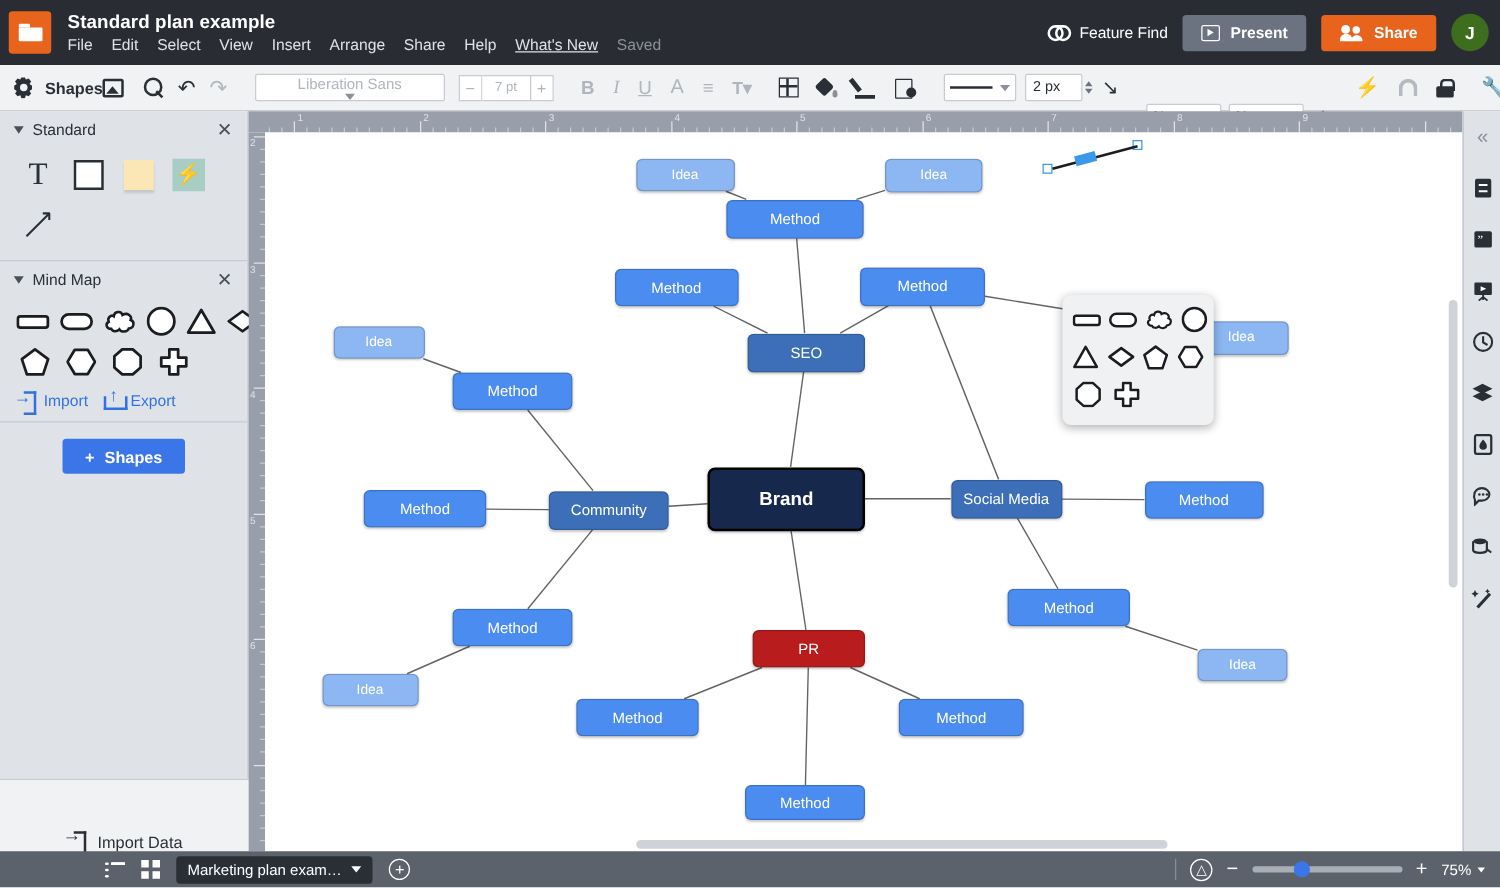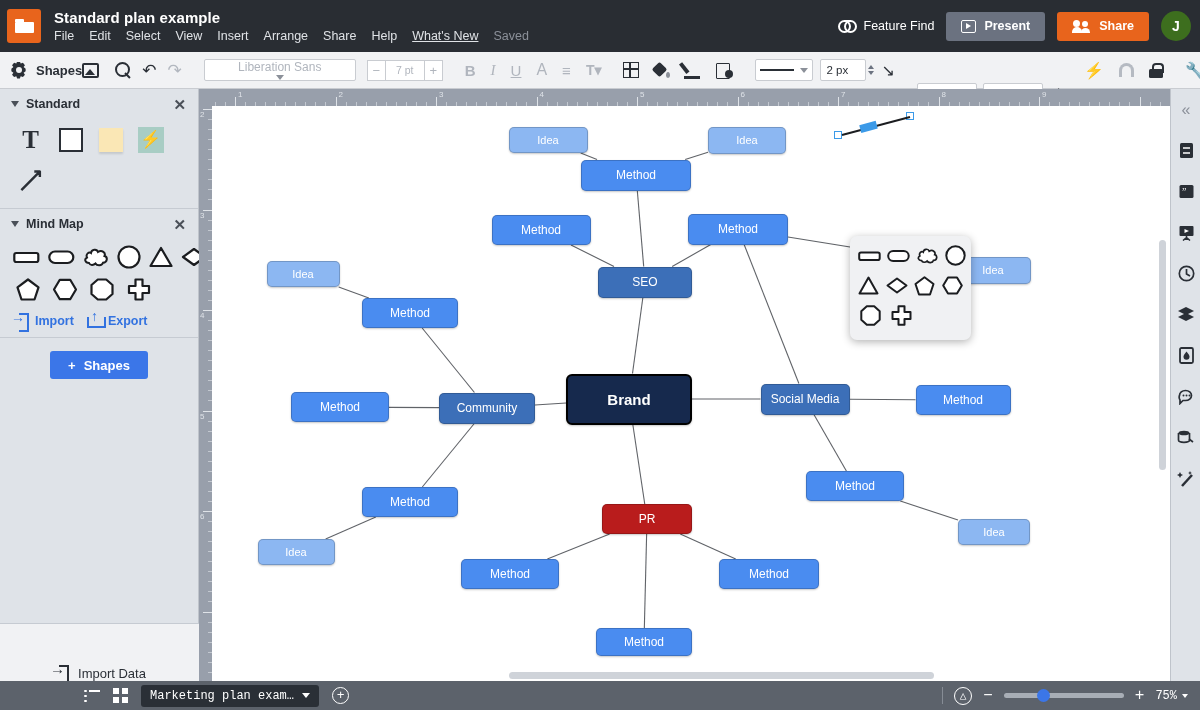--- a/index.html
+++ b/index.html
@@ -134,21 +134,21 @@
   .lock{width:14px;height:15px;position:relative;}
   .lock:before{content:"";position:absolute;left:3px;top:0;width:8px;height:8px;border:2px solid #2a2f36;border-bottom:none;border-radius:4px 4px 0 0;}
   .lock:after{content:"";position:absolute;left:0;bottom:0;width:14px;height:9px;background:#2a2f36;border-radius:1.5px;}
   .wrench{font-size:16px;color:#9aa4c0;}
 
   
   .sidebar {
     position:absolute; left:0; top:89px; width:199px; height:592px;
     background:#dfe3e8; border-right:1px solid #bfc4cb;
   }
-  .panel { border-bottom:1px solid #c6cbd2;font-weight:bold; }
+  .panel { border-bottom:1px solid #c6cbd2; }
   .panel-head {
     display:flex; align-items:center; height:30px; padding:0 12px 0 11px;
   }
   .panel-tri { width:0;height:0;border-left:4.5px solid transparent;border-right:4.5px solid transparent;border-top:6px solid #4a5058; margin-right:7px;}
   .panel-title { font-size:12.5px; color:#2a2f36; flex:1; }
   .panel-close { font-size:15px; color:#4a5058; cursor:pointer; line-height:1; }
   .shape-row { display:flex; align-items:center; gap:11px; padding:6px 0 14px 16px; flex-wrap:wrap; }
   .sh { width:29px;height:29px;display:flex;align-items:center;justify-content:center;cursor:pointer; }
   .sh-T { font-family:"Liberation Serif",serif; font-size:25px; color:#2a2f36; }
   .sh-rect { width:24px;height:24px;border:2.4px solid #2a2f36;background:#fff; }
@@ -218,21 +218,21 @@
   .sel-handle{
     position:absolute;width:8px;height:8px;background:#fff;border:1.6px solid #3b9ae8;
   }
 
   
   .rail{position:absolute;right:0;top:89px;width:30px;height:592px;background:#dfe3e8;border-left:1px solid #bfc4cb;}
   .rail-item{width:30px;height:41px;display:flex;align-items:center;justify-content:center;cursor:pointer;}
   .rail-ic{width:17px;height:17px;color:#2a2f36;display:flex;align-items:center;justify-content:center;font-size:15px;}
 
   
-  .footer{position:absolute;left:0;bottom:0;width:1200px;height:29px;background:#5c626b;display:flex;align-items:center;font-family:Liberation Mono, monospace;}
+  .footer{position:absolute;left:0;bottom:0;width:1200px;height:29px;background:#5c626b;display:flex;align-items:center;}
   .f-left{display:flex;align-items:center;gap:13px;margin-left:84px;}
   .list-ic{width:16px;height:12px;position:relative;}
   .list-ic i{position:absolute;left:5px;width:11px;height:2px;background:#fff;}
   .list-ic i:nth-child(1){top:0;} .list-ic i:nth-child(2){top:5px;} .list-ic i:nth-child(3){top:10px;}
   .list-ic b{position:absolute;left:0;width:2.5px;height:2.5px;background:#fff;border-radius:50%;}
   .list-ic b:nth-of-type(1){top:0;} .list-ic b:nth-of-type(2){top:5px;} .list-ic b:nth-of-type(3){top:10px;}
   .grid-ic{width:15px;height:15px;display:grid;grid-template-columns:1fr 1fr;grid-template-rows:1fr 1fr;gap:3px;}
   .grid-ic s{background:#fff;text-decoration:none;}
   .tab-pill{
     background:#2a2f36;color:#fff;height:22px;border-radius:3px;padding:0 9px;display:flex;align-items:center;gap:8px;

